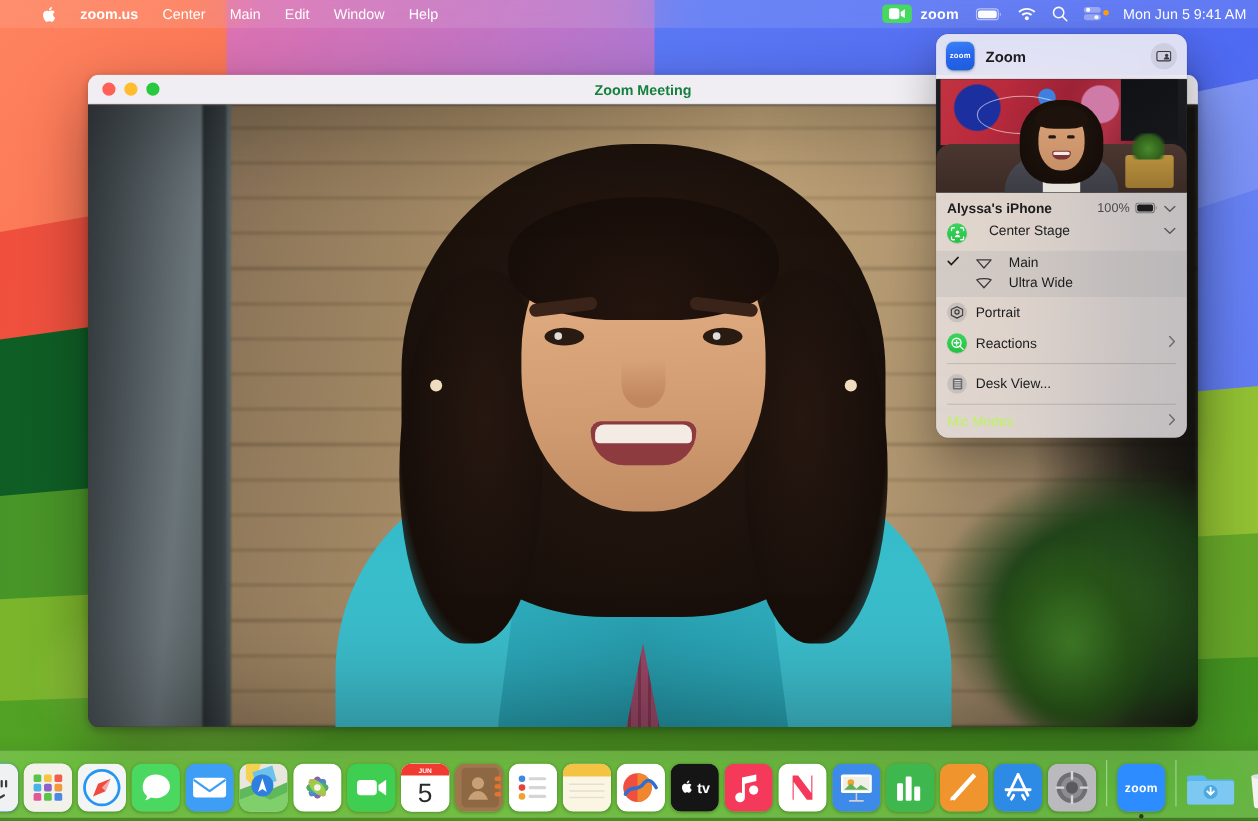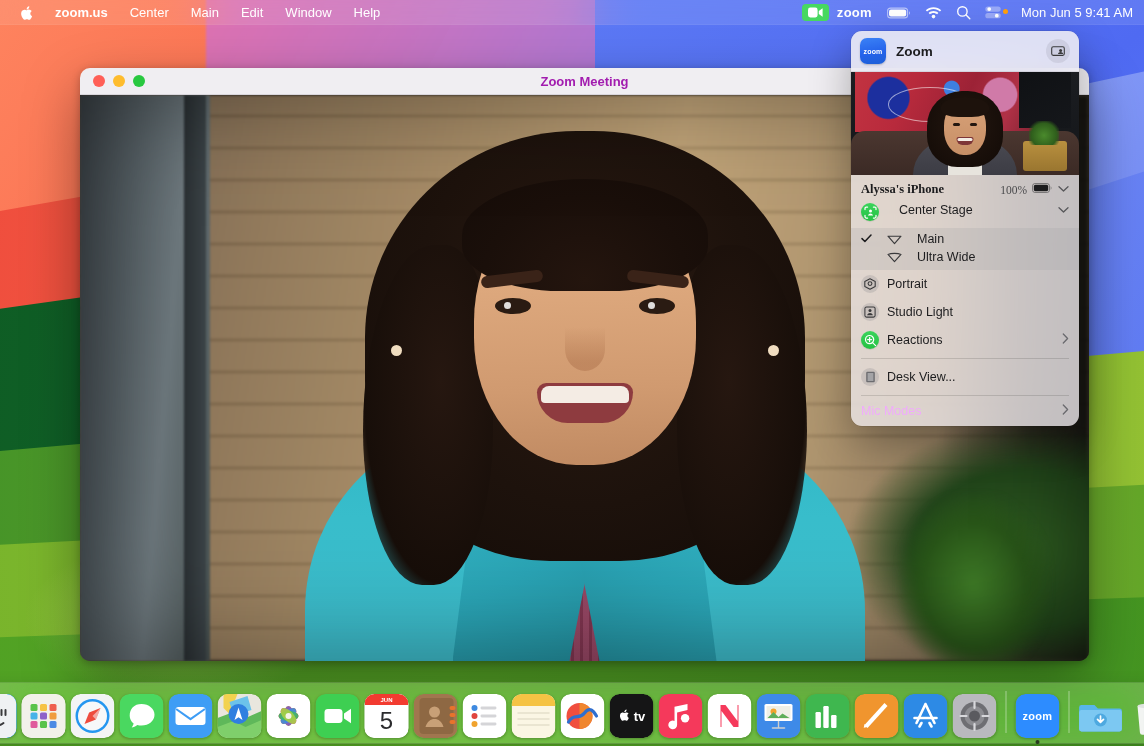--- a/index.html
+++ b/index.html
@@ -87,21 +87,21 @@
   
   #menubar {
     position:absolute; left:0; top:0; width:1144px; height:25px;
     display:flex; align-items:center;
     background:rgba(255,255,255,0.10);
     backdrop-filter:blur(24px);
     -webkit-backdrop-filter:blur(24px);
     color:#fff; font-size:13px; z-index:40;
     box-shadow:inset 0 -0.5px 0 rgba(255,255,255,.10);
   }
-  .mb-left { display:flex; align-items:center; padding-left:9px; gap:0; }
+  .mb-left { display:flex; align-items:center; padding-left:27px; gap:0; }
   .mb-item { padding:2px 11px; line-height:1; white-space:nowrap; cursor:default; border-radius:4px; }
   .mb-apple { padding:0 11px 0 10px; display:flex; align-items:center; }
   .mb-bold { font-weight:bold; }
   .mb-right { margin-left:auto; display:flex; align-items:center; padding-right:11px; gap:0; }
   .mb-status { padding:2px 7px; display:flex; align-items:center; line-height:1; }
   .mb-clock { padding:2px 0 2px 6px; font-size:13px; white-space:nowrap; }
   .mb-zoom-green {
     background:#47d860; border-radius:4px; padding:3px 6px;
     display:flex; align-items:center; margin-right:2px;
   }
@@ -122,21 +122,21 @@
     display:flex; align-items:center; position:relative;
     border-bottom:1px solid #d9d6dc;
   }
   .traffic { display:flex; gap:8px; padding-left:13px; }
   .tl { width:12px;height:12px;border-radius:50%; }
   .tl-r { background:#ff5f57; }
   .tl-y { background:#febc2e; }
   .tl-g { background:#28c840; }
   .win-title-text {
     position:absolute; left:0; right:0; text-align:center;
-    font-size:13px; font-weight:bold; color:#a21caf; pointer-events:none;
+    font-size:13px; font-weight:bold; color:#15803d; pointer-events:none;
   }
 
   
   .stage { position:relative; height:566px; overflow:hidden; background:#1b1b1b; }
   .stage-bg { position:absolute; inset:0; }
   
   .wall {
     position:absolute; left:0; top:0; right:0; bottom:0;
     background:
       repeating-linear-gradient(0deg,
@@ -345,23 +345,22 @@
     border-radius:46% 46% 46% 46%;
   }
   .pv-eye{position:absolute;top:22px;width:7px;height:3px;background:#241710;border-radius:3px;}
   .pv-eye-l{left:9px;} .pv-eye-r{right:9px;}
   .pv-mouth{position:absolute;left:50%;transform:translateX(-50%);top:36px;width:17px;height:8px;background:#7d3537;border-radius:3px 3px 9px 9px;}
   .pv-mouth:after{content:'';position:absolute;left:1px;right:1px;top:1px;height:3px;background:#f2ece4;border-radius:2px;}
   .pv-fringe{position:absolute;left:50%;transform:translateX(-50%);top:8px;width:48px;height:20px;background:#1d120c;border-radius:50% 50% 36% 36%;}
 
   
   .vm-row {
-    display:flex; align-items:flex-start; min-height:24px; padding:0 10px;
+    display:flex; align-items:flex-end; min-height:24px; padding:0 10px;
     position:relative;
-    font-family:Liberation Serif, serif;
   }
   .vm-devrow { padding-top:7px; padding-bottom:2px; }
   .vm-devname { font-size:12.5px; font-weight:600; color:#1c1c1e; }
   .vm-devright { margin-left:auto; display:flex; align-items:center; gap:5px; }
   .vm-batt-pct { font-size:11.5px; color:#4a4a4d; }
   .vm-mode {
     display:flex; align-items:flex-start; padding:4px 10px 7px 10px; gap:20px;
   }
   .vm-greenicon {
     width:18px;height:18px;border-radius:50%;
@@ -379,21 +378,21 @@
     background:rgba(160,158,162,0.22);
     padding:2px 0 4px 0;
   }
   .vm-subrow { display:flex; align-items:center; height:18px; padding:0 10px; gap:10px; }
   .vm-check { width:16px; text-align:left; color:#1c1c1e; font-size:11px; font-weight:bold; }
   .vm-lensicon { width:20px; display:flex; align-items:center; }
   .vm-divider { height:.5px; background:rgba(0,0,0,.13); margin:4px 10px; }
   .vm-chev { margin-left:auto; color:#6a6a6e; font-size:12px; }
   .vm-item { display:flex; align-items:center; gap:8px; padding:5px 10px; }
   .vm-microw { display:flex; align-items:center; padding:5px 10px 8px 10px; }
-  .vm-micl { font-size:12.5px; color:#f0abfc; }
+  .vm-micl { font-size:12.5px; color:#bef264; }
 
   
   #dock {
     position:absolute; left:50%; transform:translateX(-50%);
     bottom:3px; height:60px; z-index:50;
     display:flex; align-items:flex-end; gap:5px;
     padding:4px 8px 5px 8px;
     border-radius:17px;
     background:rgba(230,245,200,0.28);
     backdrop-filter:blur(22px) saturate(150%);
@@ -637,30 +636,20 @@
   <div class="vm-item">
     <span class="vm-grayicon">
       <svg width="12" height="12" viewBox="0 0 12 12" fill="none" stroke="#3a3a3c" stroke-width="1.1" stroke-linejoin="round">
         <path d="M6 0.8 11.2 3.4v5.2L6 11.2 0.8 8.6V3.4z"></path>
         <circle cx="6" cy="5.6" r="1.9"></circle>
       </svg>
     </span>
     <span class="vm-label">Portrait</span>
   </div>
 
-  <div class="vm-item">
-    <span class="vm-grayicon">
-      <svg width="12" height="12" viewBox="0 0 12 12" fill="none" stroke="#3a3a3c" stroke-width="1.05">
-        <rect x="0.9" y="0.9" width="10.2" height="10.2" rx="1.6"></rect>
-        <circle cx="6" cy="4.5" r="1.5" fill="#3a3a3c" stroke="none"></circle>
-        <path d="M3.1 9.3c.5-1.6 1.7-2.4 2.9-2.4s2.4.8 2.9 2.4z" fill="#3a3a3c" stroke="none"></path>
-      </svg>
-    </span>
-    <span class="vm-label">Studio Light</span>
-  </div>
 
   <div class="vm-item">
     <span class="vm-greenicon">
       <svg width="13" height="13" viewBox="0 0 13 13" fill="none" stroke="#ffffff" stroke-width="1.2">
         <circle cx="5.6" cy="5.6" r="4.1"></circle>
         <line x1="8.6" y1="8.6" x2="11.6" y2="11.6" stroke-linecap="round"></line>
         <line x1="5.6" y1="3.6" x2="5.6" y2="7.6" stroke-linecap="round"></line>
         <line x1="3.6" y1="5.6" x2="7.6" y2="5.6" stroke-linecap="round"></line>
       </svg>
     </span>

